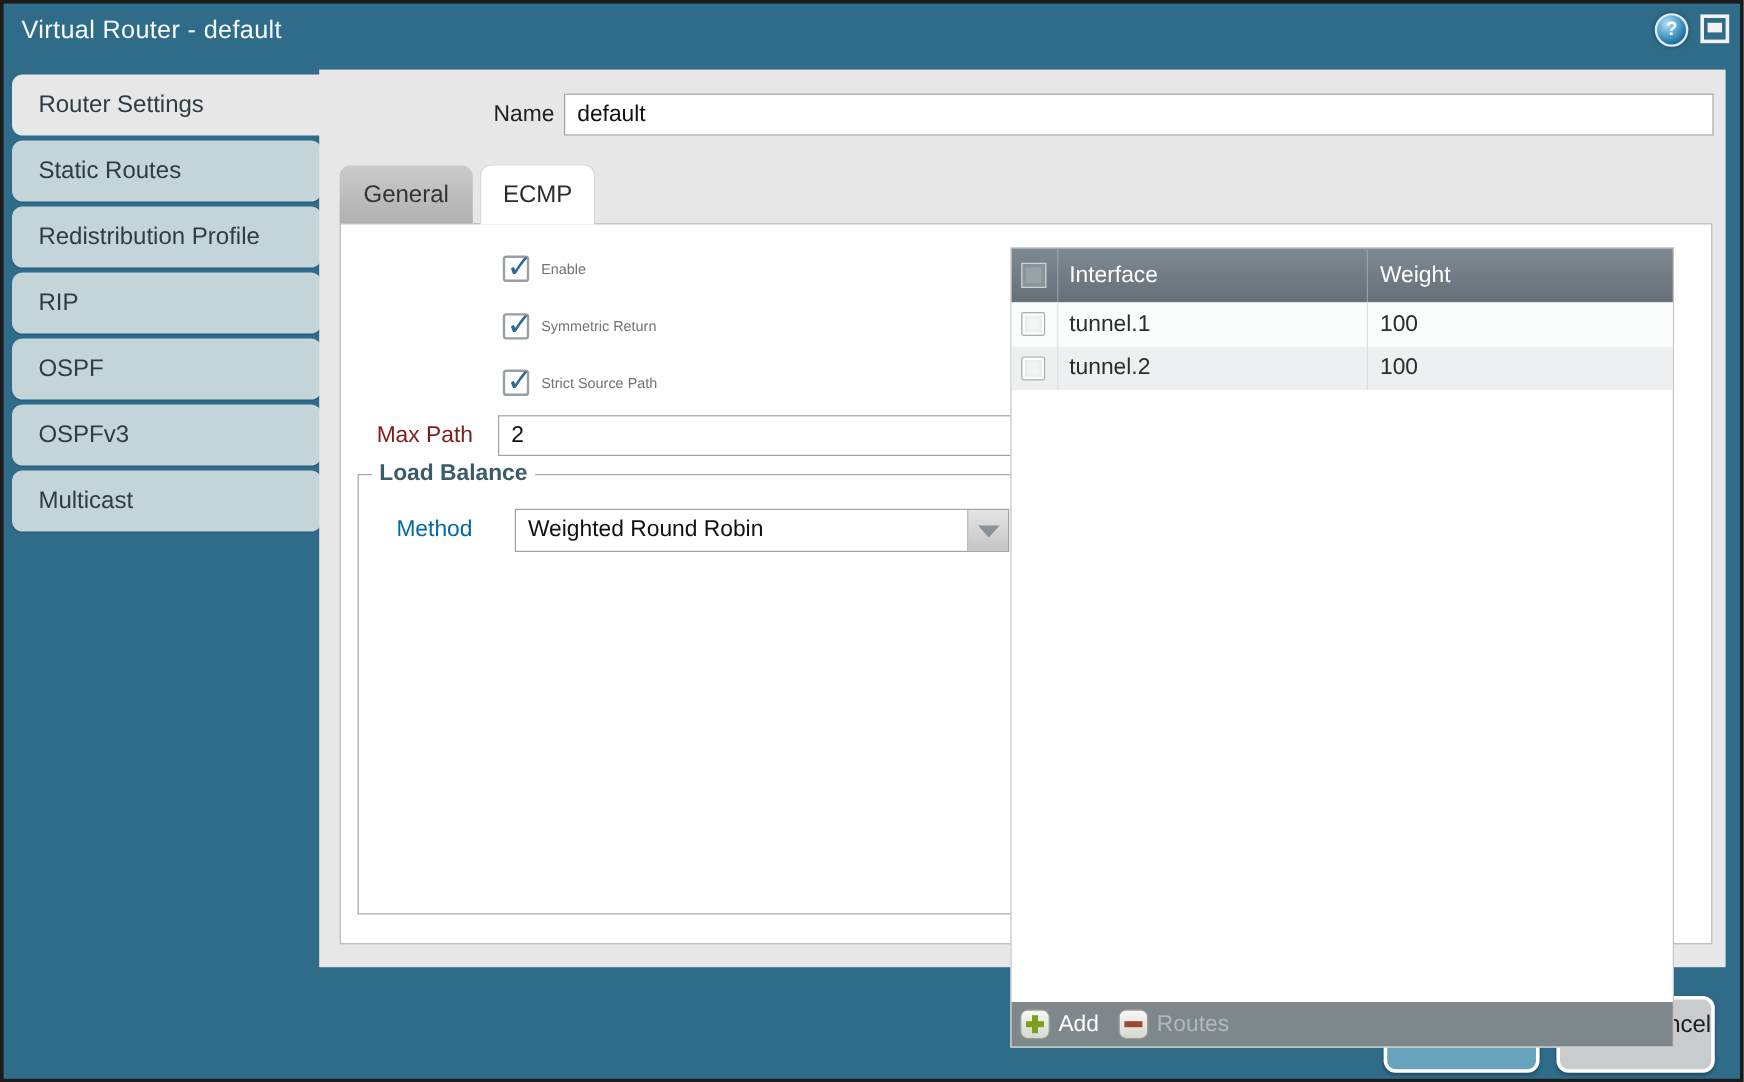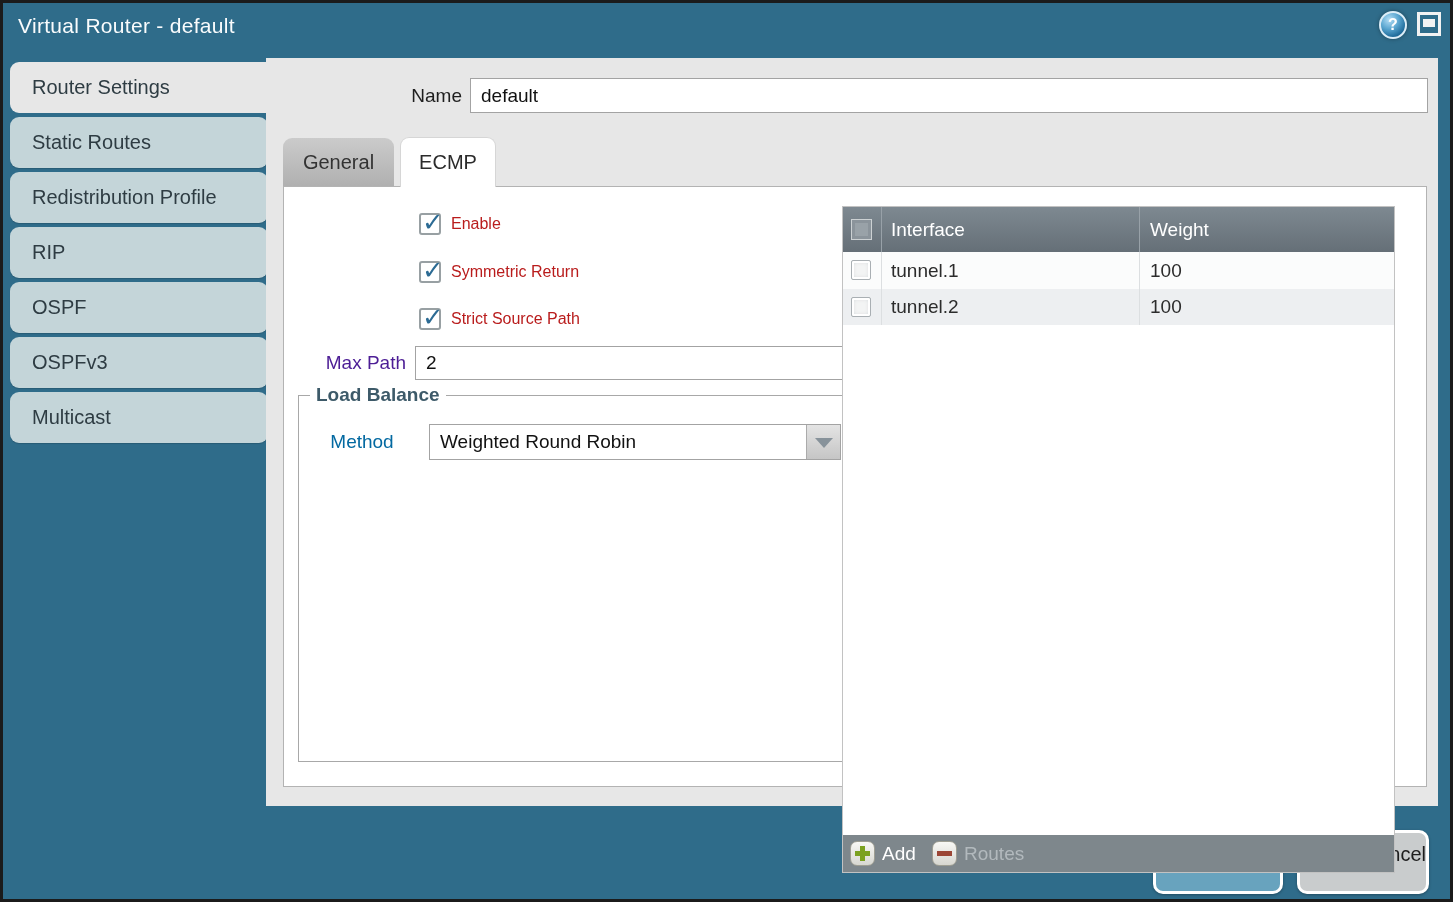--- a/index.html
+++ b/index.html
@@ -46,23 +46,23 @@
   .tab-ecmp {
     position:absolute; left:134px; top:79px; width:96px; height:50px; z-index:3;
     background:#fff; border:1px solid #d6d6d6; border-bottom:none; border-radius:9px 9px 0 0;
     text-align:center; line-height:48px; font-size:20px; color:#2b2b2b;
   }
   .tabpanel { position:absolute; left:17px; top:128px; width:1144px; height:601px; background:#fff; border:1px solid #b3b3b3; z-index:2; }
 
   
   .cb { position:absolute; width:22px; height:22px; background:#fff; border:2px solid #98a0a3; border-radius:3px; cursor:pointer; }
   .cb .mark { position:absolute; left:1px; top:-8px; font-size:26px; font-weight:bold; color:#2c6b94; }
-  .cb-label { position:absolute; height:24px; line-height:24px; font-size:16px; color:#b91c1c; }
+  .cb-label { position:absolute; height:24px; line-height:24px; font-size:12px; color:#737373; }
 
-  .maxpath-label { position:absolute; left:18px; top:159px; width:104px; height:34px; line-height:34px; text-align:right; font-size:19px; color:#4c1d95; }
+  .maxpath-label { position:absolute; left:18px; top:159px; width:104px; height:34px; line-height:34px; text-align:center; font-size:19px; color:#7f1d1d; }
   .maxpath-input { position:absolute; left:131px; top:159px; width:432px; height:34px; border:1px solid #a3a3a3; background:#fff; font-size:19px; padding:0 10px; color:#111; font-family:inherit; }
 
   
   .lb-fieldset { position:absolute; left:14px; top:208px; width:551px; height:367px; border:1px solid #a8a8a8; }
   .lb-legend { position:absolute; left:11px; top:-14px; background:#fff; padding:0 6px; font-size:19px; font-weight:bold; color:#3d5a69; line-height:26px; }
   .method-label { position:absolute; left:6px; top:28px; width:114px; height:36px; line-height:36px; text-align:center; font-size:19px; color:#0369a1; }
   .dropdown { position:absolute; left:130px; top:28px; width:412px; height:36px; border:1px solid #a3a3a3; background:#fff; cursor:pointer; }
   .dropdown-value { position:absolute; left:10px; top:0; line-height:34px; font-size:19px; color:#111; }
   .dropdown-btn { position:absolute; right:0; top:0; width:34px; height:34px; background:linear-gradient(#e4e4e4,#c5c5c5); border-left:1px solid #ababab; cursor:pointer; }
   .dropdown-btn::after { content:""; position:absolute; left:8px; top:13px; border-left:9px solid transparent; border-right:9px solid transparent; border-top:10px solid #87929a; }

